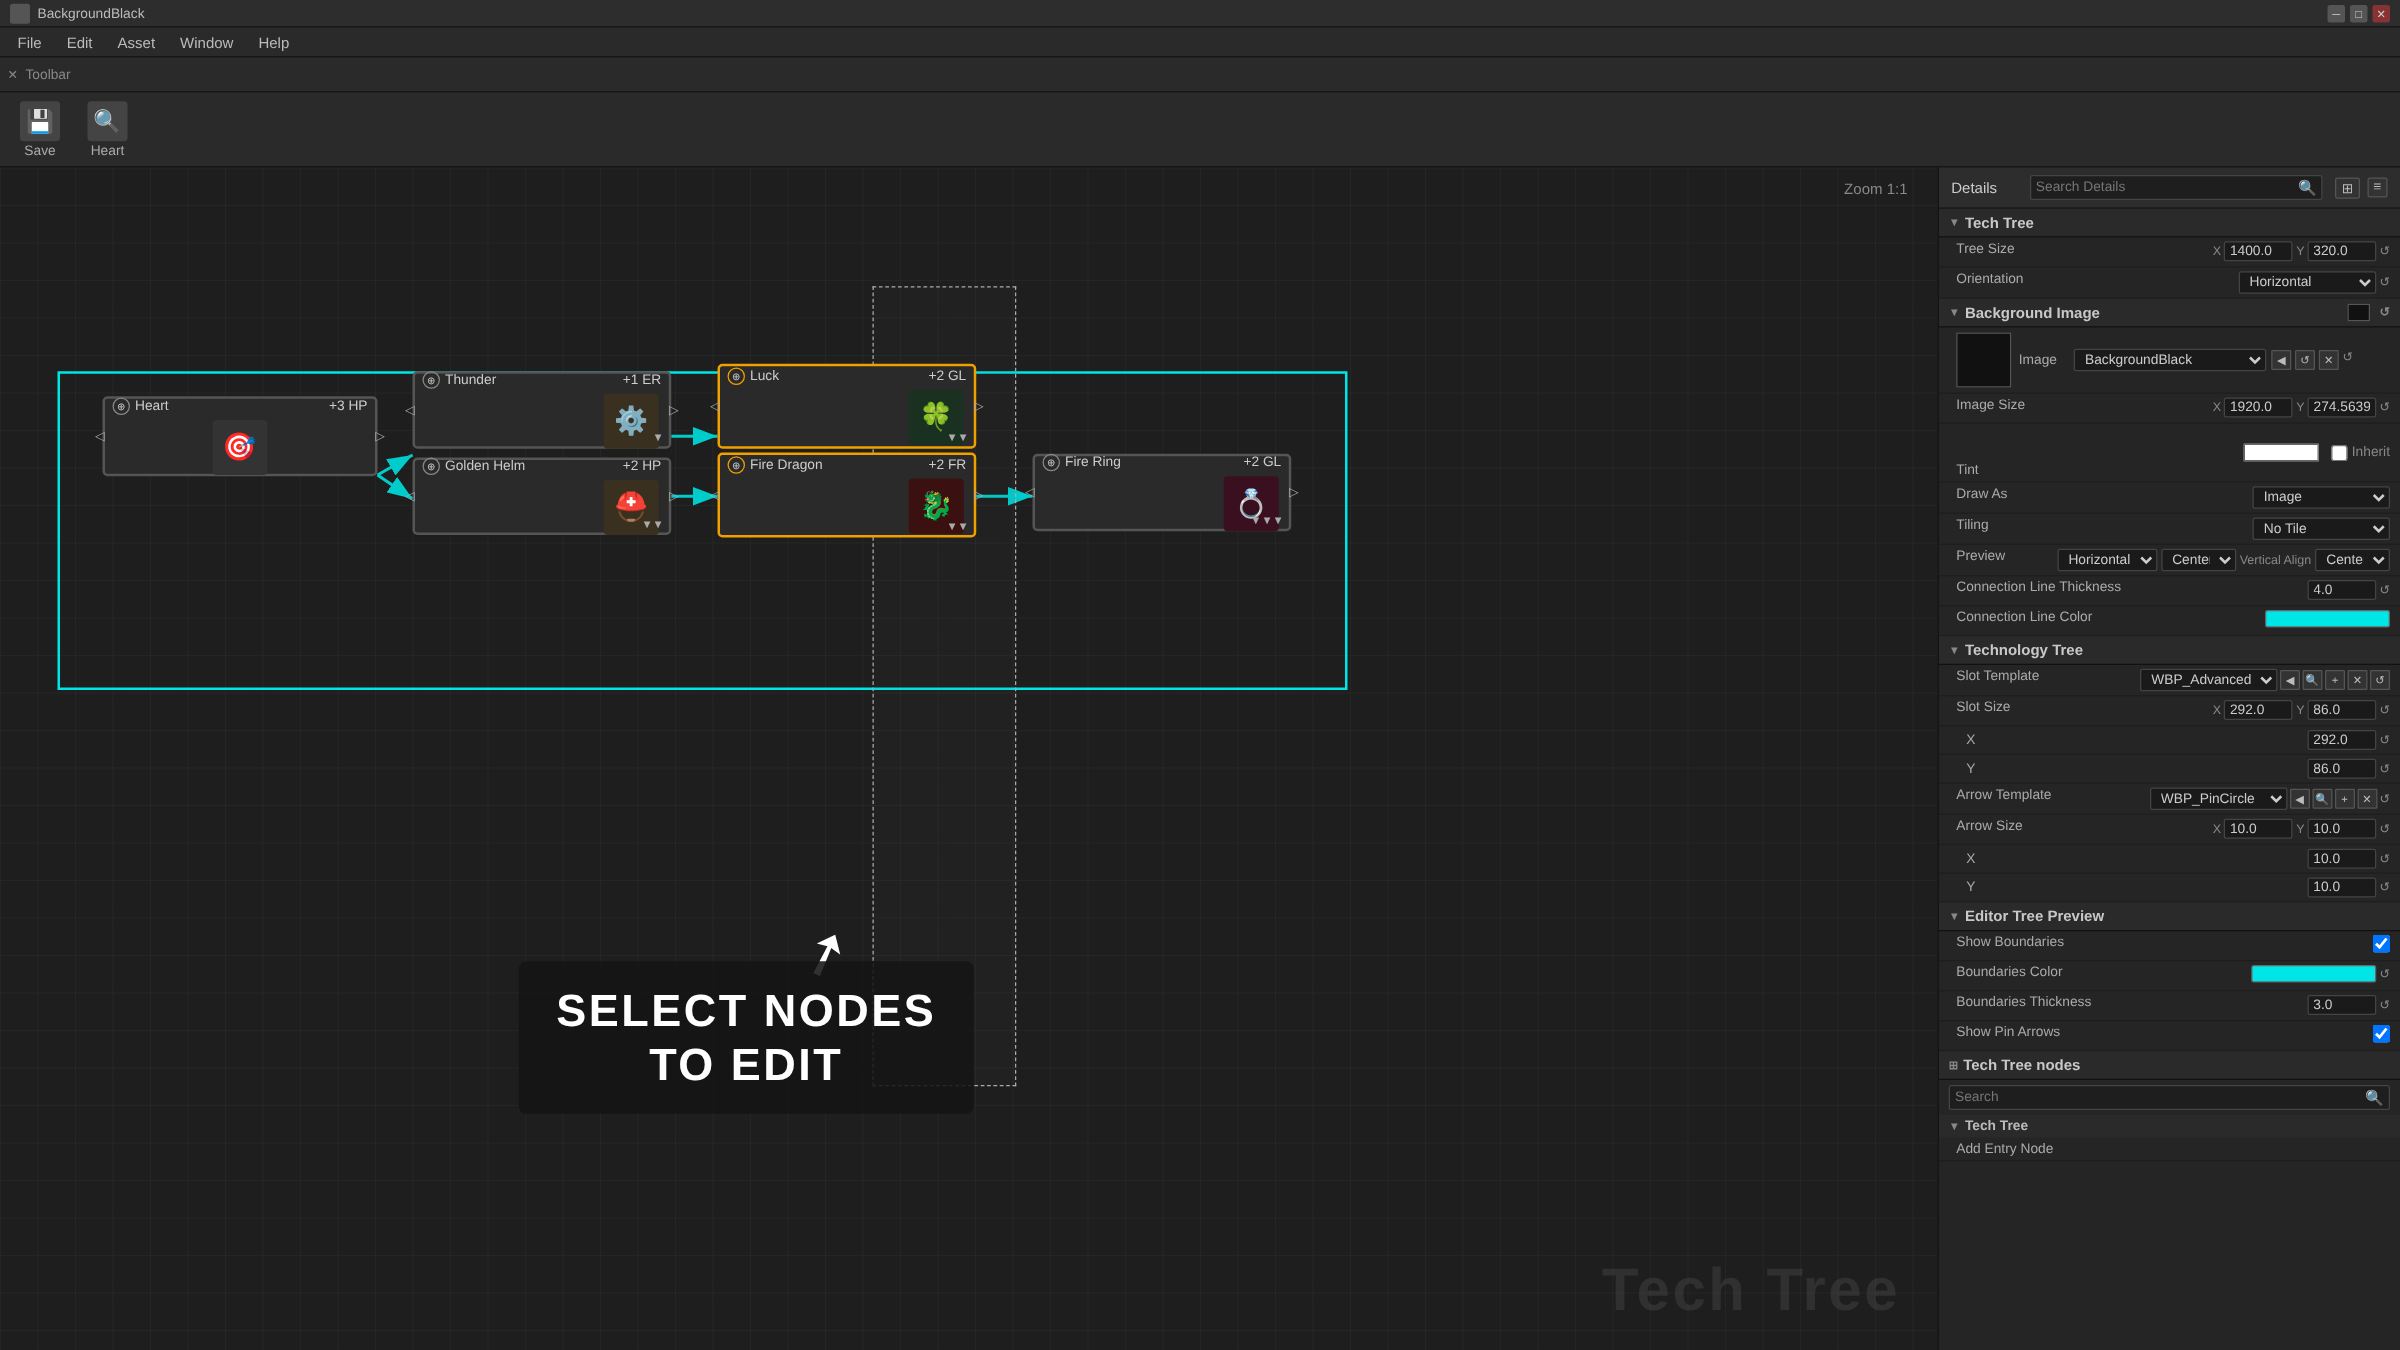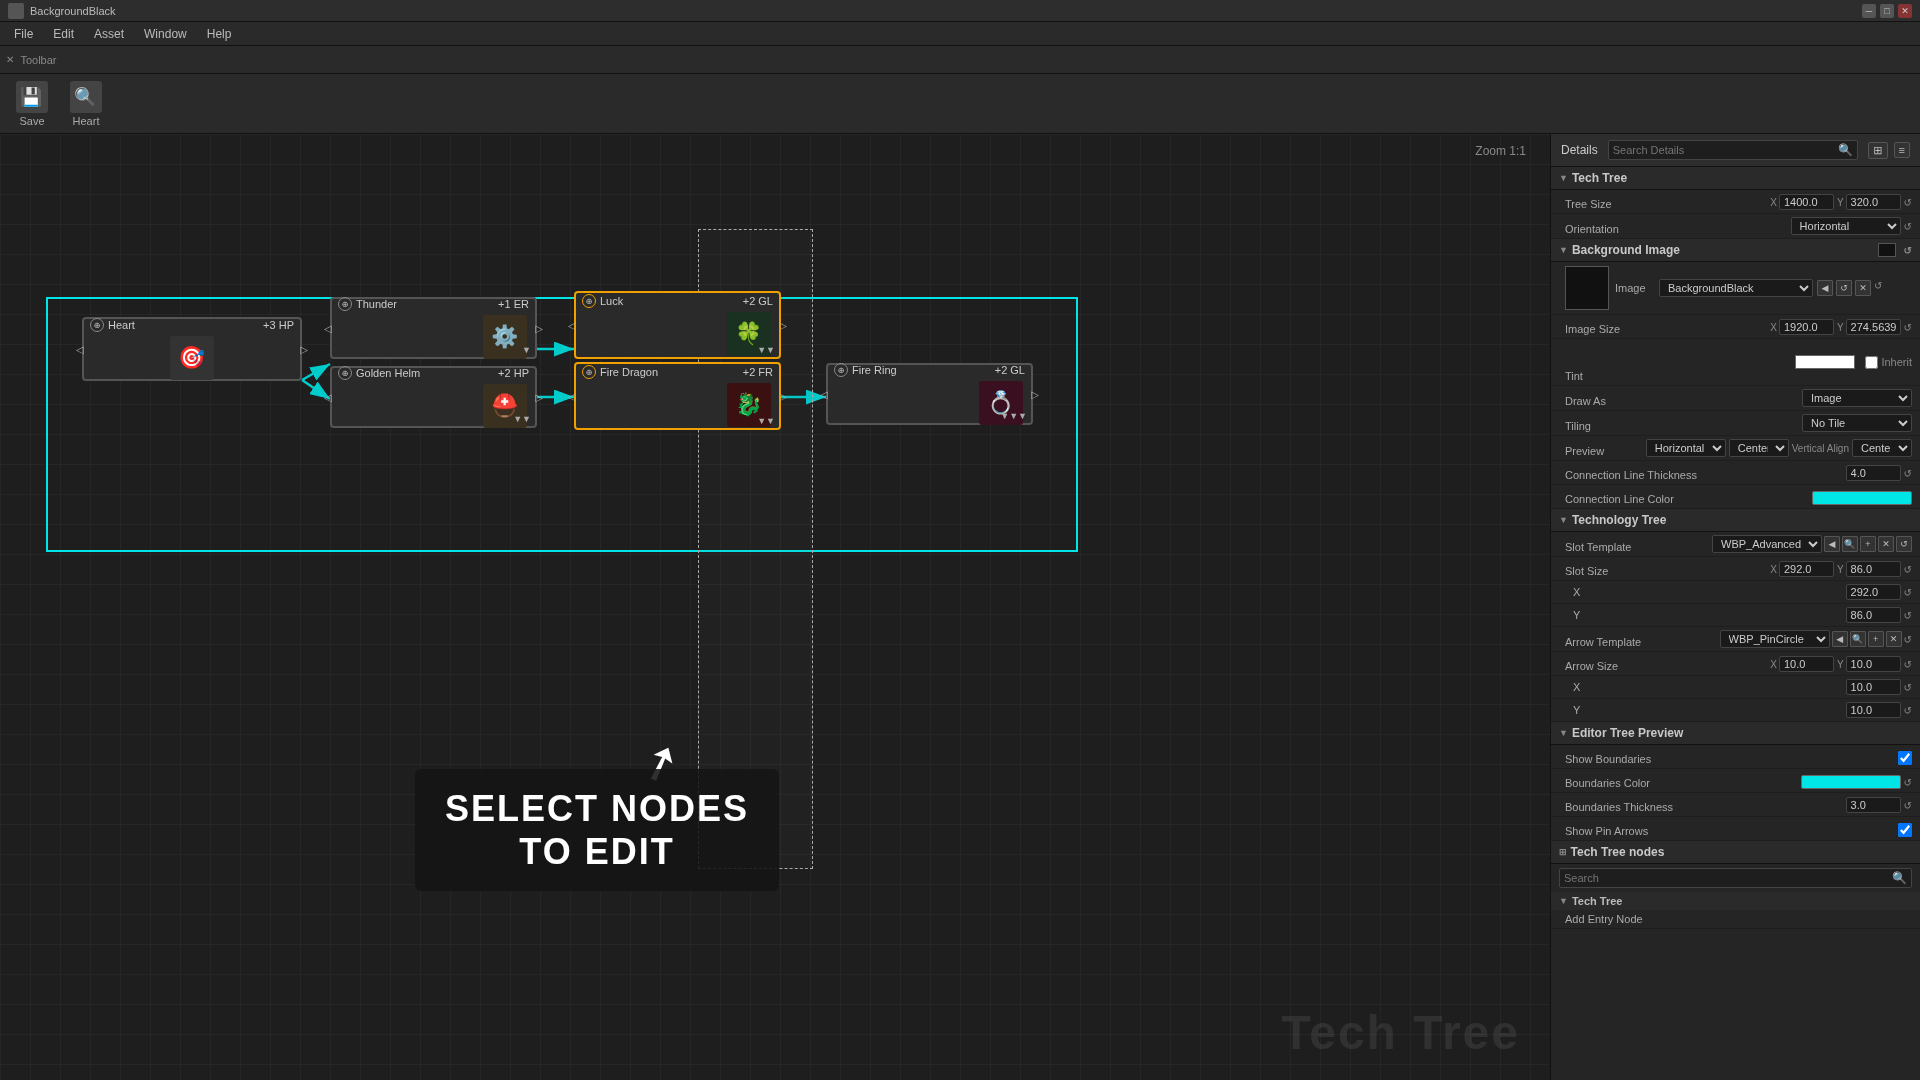--- a/index.html
+++ b/index.html
@@ -294,21 +294,21 @@
       display: flex;
       align-items: center;
       gap: 4px;
       border-bottom: 1px solid #111;
       cursor: pointer;
     }
     .section-triangle { font-size: 9px; color: #888; }
 
     .prop-row {
       display: flex;
-      align-items: flex-end;
+      align-items: flex-start;
       padding: 3px 8px 3px 14px;
       border-bottom: 1px solid #1e1e1e;
       min-height: 24px;
     }
     .prop-label {
       flex: 1;
       font-size: 11px;
       color: #aaa;
     }
     .prop-value {
@@ -632,21 +632,21 @@
       <div class="big-text">TO EDIT</div>
     </div>
 
     <div class="tech-tree-watermark">Tech Tree</div>
   </div>
 
   <div id="right-panel">
 
     <div class="panel-header">
       <span>Details</span>
-      <div class="search-wrap" style="margin-left:4px;">
+      <div class="search-wrap" style="margin-left:20px;">
         <input type="text" placeholder="Search Details" style="">
         <span class="panel-search-icon">🔍</span>
       </div>
       <button class="prop-btn" style="margin-left:4px;">⊞</button>
       <button class="prop-btn">≡</button>
     </div>
 
     <div class="section-title">
       <span class="section-triangle">▼</span>
       <span>Tech Tree</span>

